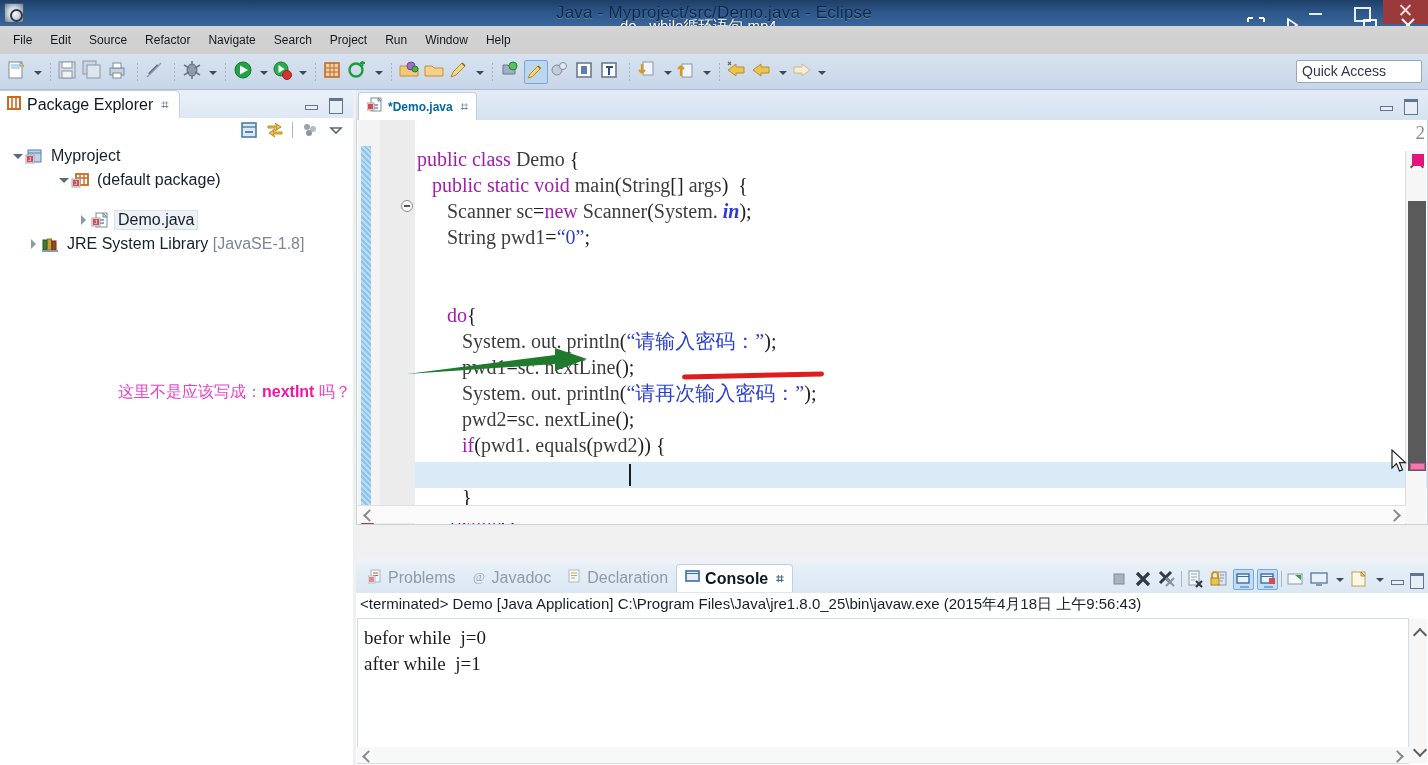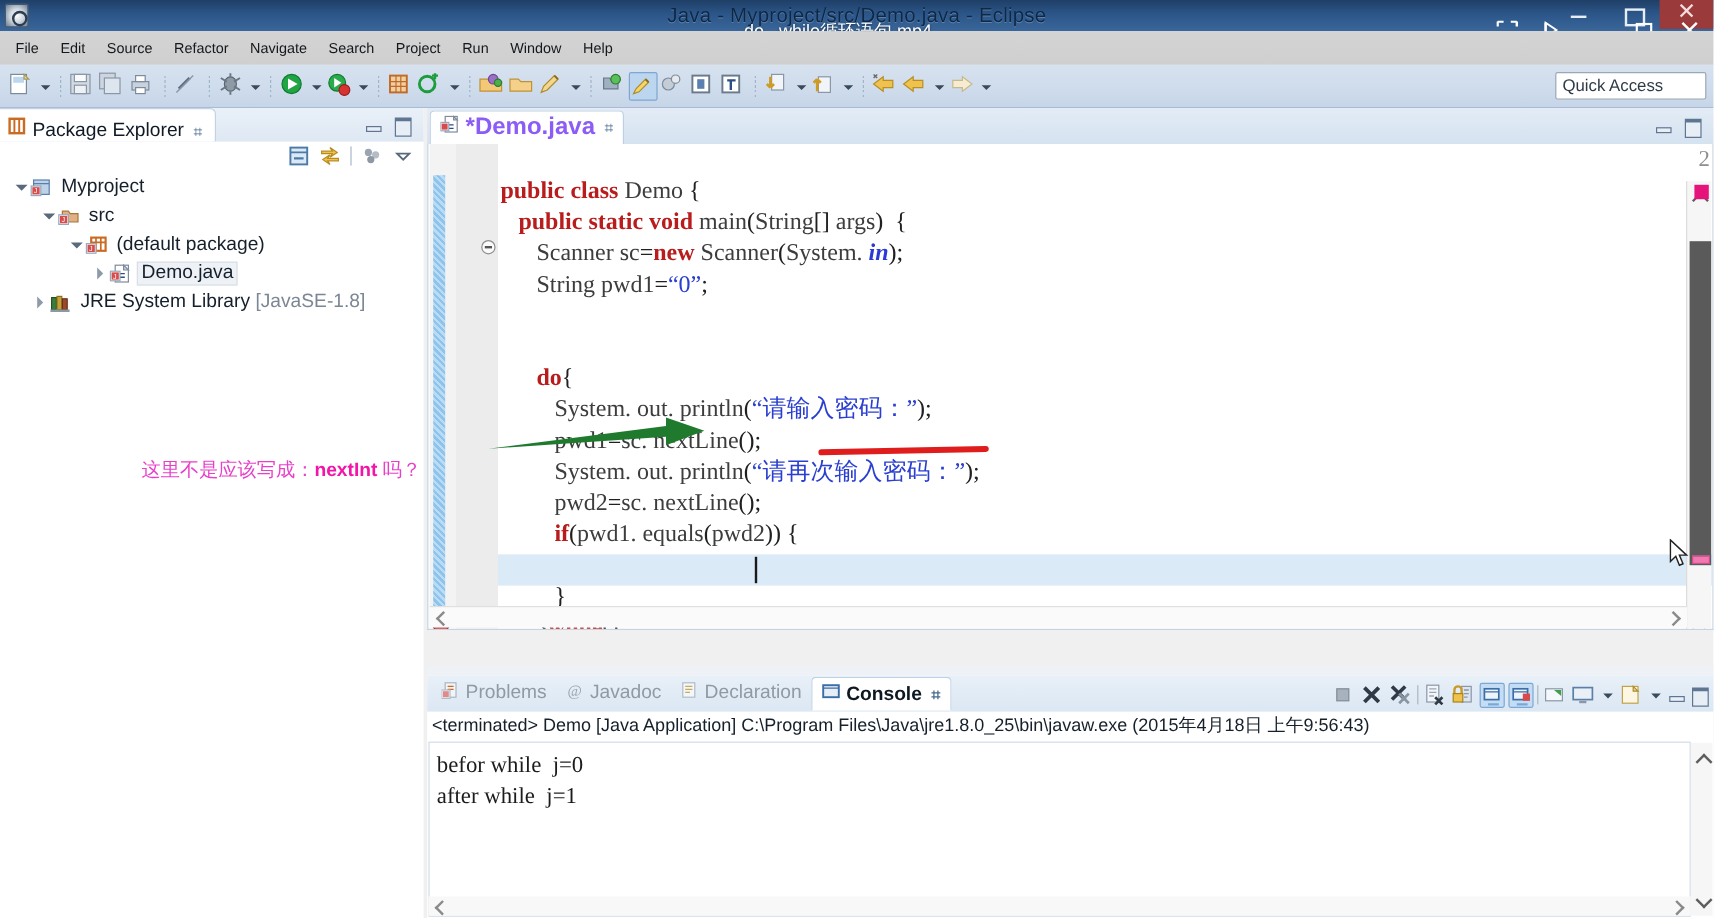--- a/index.html
+++ b/index.html
@@ -112,21 +112,21 @@
     background: #ffffff;
   }
   .pkg-tabstrip {
     position: absolute; left: 0; top: 0; width: 353px; height: 28px;
     background: linear-gradient(to bottom, #e9f0f8 0%, #dee8f3 100%);
   }
   .pkg-tab {
     position: absolute; left: 0; top: 0; height: 28px;
     background: #ffffff; border-top: 1px solid #c3d3e4; border-right: 1px solid #c3d3e4;
     border-top-right-radius: 5px;
-    display: flex; align-items: flex-end; padding: 0 10px 0 6px; gap: 5px;
+    display: flex; align-items: center; padding: 0 10px 0 6px; gap: 5px;
   }
   .pkg-tab-label { font-size: 16px; color: #0f1a26; white-space: nowrap; }
   .tab-close { font-size: 13px; color: #4a6b8d; margin-left: 3px; }
   .view-min, .view-max {
     position: absolute; top: 6px; width: 16px; height: 16px;
   }
   .view-min::after {
     content: ""; position: absolute; left: 2px; top: 9px; width: 11px; height: 3px;
     border: 1px solid #5e7691; background: #e8eef6;
   }
@@ -168,21 +168,21 @@
   .ed-tabstrip {
     position: absolute; left: 0; top: 0; width: 1072px; height: 30px;
     background: linear-gradient(to bottom, #e3ecf6 0%, #d5e2f0 100%);
   }
   .ed-tab {
     position: absolute; left: 2px; top: 2px; height: 28px;
     background: #ffffff; border: 1px solid #bdd0e4; border-bottom: none;
     border-top-left-radius: 4px; border-top-right-radius: 4px;
     display: flex; align-items: center; padding: 0 8px; gap: 5px;
   }
-  .ed-tab-label { font-size: 20px; color: #8b5cf6; font-weight: bold; }
+  .ed-tab-label { font-size: 12px; color: #0369a1; font-weight: bold; }
   .ed-minmax { position: absolute; top: 7px; width: 16px; height: 16px; }
   .code-wrap {
     position: absolute; left: 0; top: 30px; width: 1072px; height: 405px;
     background: #ffffff; border: 1px solid #c6d3e1; border-top: none;
     overflow: hidden;
   }
   .marker-col {
     position: absolute; left: 1px; top: 0; width: 22px; height: 404px;
     background: #f3f3f3;
   }
@@ -197,21 +197,21 @@
   .lineno {
     position: absolute; right: 2px; font-family: "Liberation Serif", serif;
     font-size: 19px; color: #8e8e8e; line-height: 26px; text-align: right;
   }
   .code-lines {
     position: absolute; left: 60px; top: 0; width: 1310px;
     font-family: "Liberation Serif", serif; font-size: 20px; color: #202020;
     white-space: pre;
   }
   .cl { position: absolute; left: 0; line-height: 26px; white-space: pre; }
-  .kw { color: #b91c1c; font-weight: bold; }
+  .kw { color: #a21caf; font-weight: normal; }
   .str { color: #2a3fd0; }
   .fld { color: #2b3ad4; font-style: italic; font-weight: bold; }
   .ident { color: #3d3d3d; }
   .hl-line {
     position: absolute; left: 58px; width: 1012px; height: 26px;
     background: #dbeaf7;
   }
   .caret {
     position: absolute; width: 2px; height: 22px; background: #1b1b1b;
   }
@@ -603,48 +603,36 @@
               <rect x="3" y="3" width="13" height="12" fill="#bcd3ea" stroke="#5b7fa8"></rect>
               <path d="M3 6h13" stroke="#5b7fa8"></path>
               <rect x="1" y="8" width="8" height="8" fill="#e8eef5" stroke="#9aa8b8"></rect>
               <rect x="2" y="9" width="6" height="6" fill="#d94a4a"></rect>
               <text x="3.2" y="14.2" font-size="6" fill="#fff" font-family="sans-serif">J</text>
             </svg>
         </span>
         <span class="tlabel-box">Myproject</span>
       </div>
 
-      <div class="tnode" style="padding-left:33px;">
-        <span class="twisty open"></span>
-        <span class="ticon">
-          <svg width="20" height="18" viewBox="0 0 20 18">
-              <path d="M4 14V5h5l1.5 2H17v7z" fill="#e0b184" stroke="#a8763c"></path>
-              <rect x="1" y="8" width="8" height="8" fill="#f0f4f8" stroke="#9aa8b8"></rect>
-              <rect x="2" y="9" width="6" height="6" fill="#d94a4a"></rect>
-              <text x="3.2" y="14.2" font-size="6" fill="#fff" font-family="sans-serif">J</text>
-            </svg>
-        </span>
-        <span class="tlabel-box">src</span>
-      </div>
 
       <div class="tnode" style="padding-left:56px;">
         <span class="twisty open"></span>
         <span class="ticon">
           <svg width="20" height="18" viewBox="0 0 20 18">
               <rect x="5" y="3" width="12" height="11" fill="none" stroke="#cc6a22" stroke-width="1.8"></rect>
               <path d="M9 3v11M13 3v11M5 7h12" stroke="#cc6a22" stroke-width="1.4"></path>
               <rect x="1" y="8" width="8" height="8" fill="#f0f4f8" stroke="#9aa8b8"></rect>
               <rect x="2" y="9" width="6" height="6" fill="#d94a4a"></rect>
               <text x="3.2" y="14.2" font-size="6" fill="#fff" font-family="sans-serif">J</text>
             </svg>
         </span>
         <span class="tlabel-box">(default package)</span>
       </div>
 
-      <div class="tnode sel" style="padding-left:76px;">
+      <div class="tnode sel" style="padding-left:76px;margin-top:16px;">
         <span class="twisty closed"></span>
         <span class="ticon">
           <svg width="20" height="18" viewBox="0 0 20 18">
               <rect x="5" y="2" width="11" height="14" fill="#fff" stroke="#7d8b9a"></rect>
               <path d="M12 2l4 4h-4z" fill="#c8d6e4" stroke="#7d8b9a"></path>
               <path d="M8 9h5M8 12h5" stroke="#2a4e86" stroke-width="1.2"></path>
               <rect x="1" y="7" width="8" height="8" fill="#f4f7fa" stroke="#9aa8b8"></rect>
               <rect x="2" y="8" width="6" height="6" fill="#d94a4a"></rect>
               <text x="3.2" y="13.2" font-size="6" fill="#fff" font-family="sans-serif">J</text>
             </svg>

